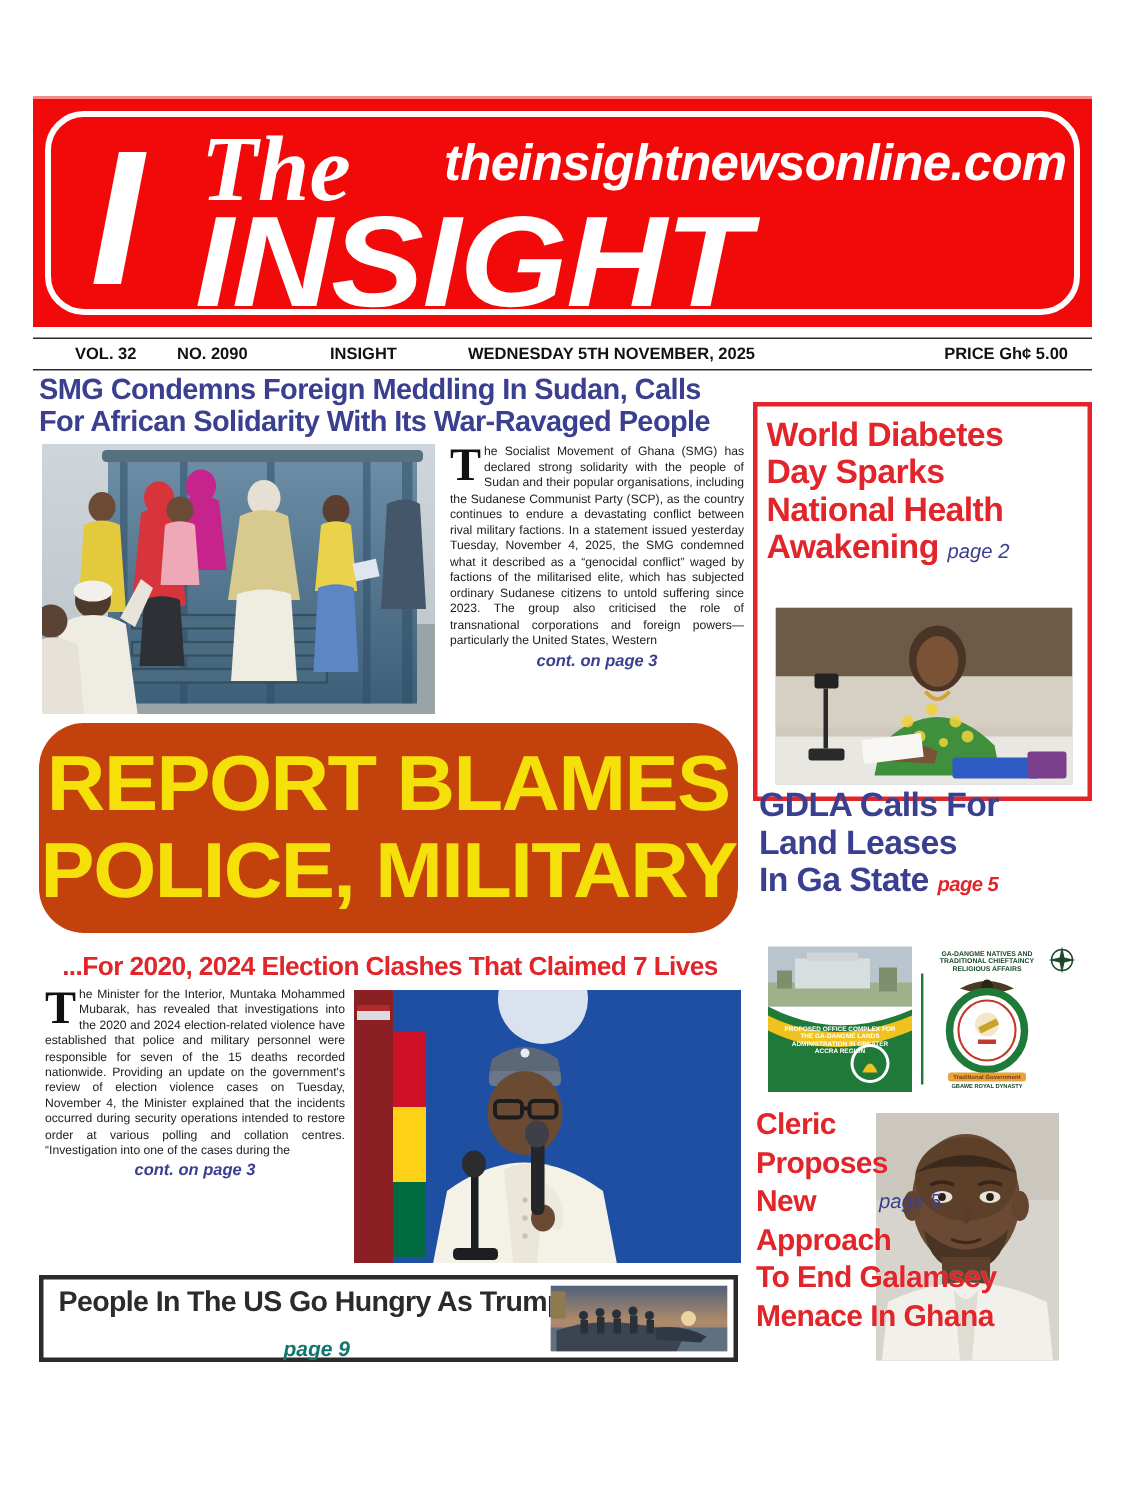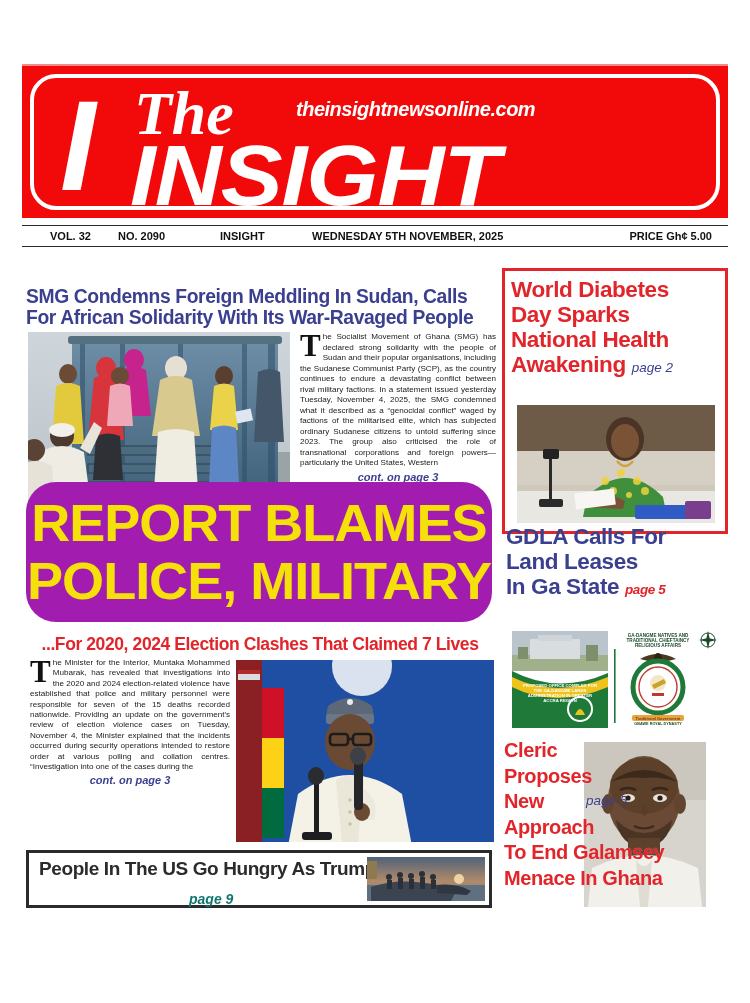--- a/index.html
+++ b/index.html
@@ -64,21 +64,21 @@
     font-size: 62px;
     line-height: 62px;
     color: #ffffff;
   }
   .mast-url {
     position: absolute;
     left: 262px; top: 14px;
     font-family: "Liberation Sans", sans-serif;
     font-style: italic;
     font-weight: bold;
-    font-size: 20px;
+    font-size: 34px;
     line-height: 34px;
     color: #ffffff;
     letter-spacing: -0.5px;
   }
   .mast-insight {
     position: absolute;
     left: 96px; top: 54px;
     font-family: "Liberation Sans", sans-serif;
     font-style: italic;
     font-weight: bold;
@@ -109,21 +109,20 @@
   .infobar .no   { position: absolute; left: 96px; }
   .infobar .name { position: absolute; left: 198px; }
   .infobar .date { position: absolute; left: 290px; }
   .infobar .price{ position: absolute; right: 16px; }
 
   
   .left-col {
     position: absolute;
     left: 22px; top: 250px;
     width: 474px;
-    margin-top: 36px;
   }
 
   .lead-head {
     font-family: "Liberation Sans", sans-serif;
     font-weight: bold;
     font-size: 19.5px;
     line-height: 21px;
     color: #3b3f8f;
     letter-spacing: -0.4px;
     margin: 0 0 4px 4px;
@@ -174,21 +173,21 @@
     text-align: center;
     margin-top: 3px;
   }
 
   
   .main-banner {
     position: absolute;
     left: 26px; top: 482px;
     width: 466px;
     height: 140px;
-    background: #a21caf;
+    background: #c2410c;
     border-radius: 30px;
     display: flex;
     flex-direction: column;
     align-items: center;
     justify-content: center;
   }
   .main-banner div {
     font-family: "Liberation Sans", sans-serif;
     font-weight: bold;
     font-size: 52px;

